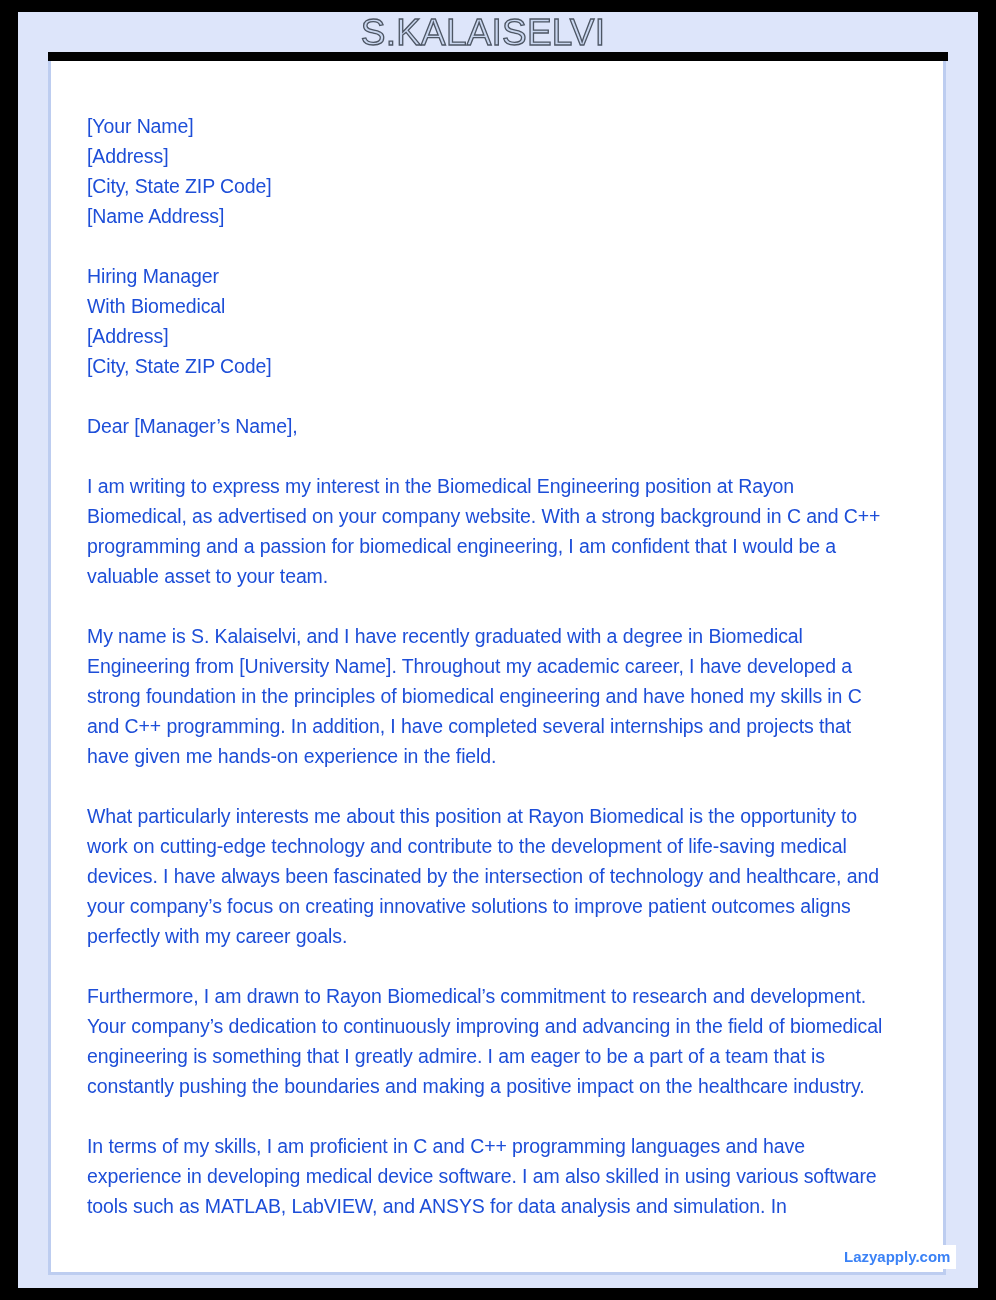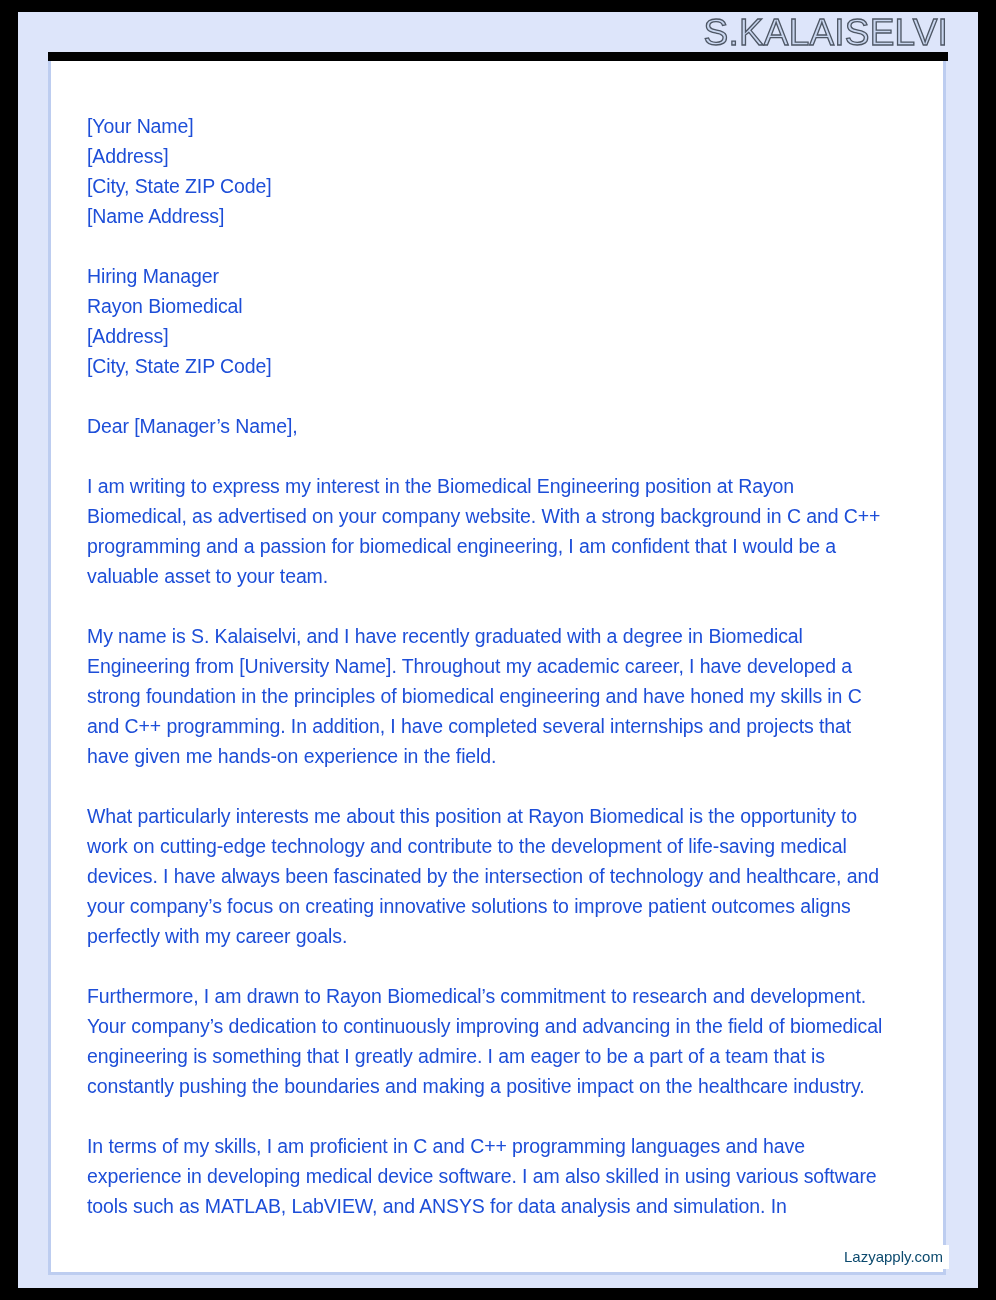--- a/index.html
+++ b/index.html
@@ -34,21 +34,21 @@
     overflow: hidden;
   }
 
   
   #letterhead {
     position: absolute;
     left: 0px;
     top: 0px;
     width: 930px;
     height: 42px;
-    text-align: right;
+    text-align: center;
     white-space: nowrap;
   }
   #letterhead-name {
     display: inline-block;
     font-family: "Liberation Sans", sans-serif;
     font-size: 37px;
     line-height: 42px;
     letter-spacing: 0.2px;
     font-weight: 400;
     color: #c9d6ef;
@@ -112,25 +112,26 @@
   }
 
   
   #watermark {
     position: absolute;
     left: 820px;
     top: 1233px;
     font-family: "Liberation Sans", sans-serif;
     font-size: 15px;
     line-height: 20px;
-    color: #0c4a6e;
+    color: #3b82f6;
     background: #ffffff;
     padding: 2px 6px;
     white-space: nowrap;
     z-index: 5;
+    font-weight: bold;
   }
 </style>
 </head>
 <body>
 
 <div id="page-frame">
   <div id="page-surface">
 
     <div id="letterhead">
       <span id="letterhead-name">S.KALAISELVI</span>
@@ -144,21 +145,21 @@
 
       <div class="blk">
         <span class="ln">[Your Name]</span>
         <span class="ln">[Address]</span>
         <span class="ln">[City, State ZIP Code]</span>
         <span class="ln">[Name Address]</span>
       </div>
 
       <div class="blk">
         <span class="ln">Hiring Manager</span>
-        <span class="ln">Rayon Biomedical</span>
+        <span class="ln">With Biomedical</span>
         <span class="ln">[Address]</span>
         <span class="ln">[City, State ZIP Code]</span>
       </div>
 
       <p class="para">Dear [Manager’s Name],</p>
 
       <p class="para">I am writing to express my interest in the Biomedical Engineering position at Rayon Biomedical, as advertised on your company website. With a strong background in C and C++ programming and a passion for biomedical engineering, I am confident that I would be a valuable asset to your team.</p>
       <p class="para">My name is S. Kalaiselvi, and I have recently graduated with a degree in Biomedical Engineering from [University Name]. Throughout my academic career, I have developed a strong foundation in the principles of biomedical engineering and have honed my skills in C and C++ programming. In addition, I have completed several internships and projects that have given me hands-on experience in the field.</p>
       <p class="para">What particularly interests me about this position at Rayon Biomedical is the opportunity to work on cutting-edge technology and contribute to the development of life-saving medical devices. I have always been fascinated by the intersection of technology and healthcare, and your company’s focus on creating innovative solutions to improve patient outcomes aligns perfectly with my career goals.</p>
       <p class="para">Furthermore, I am drawn to Rayon Biomedical’s commitment to research and development. Your company’s dedication to continuously improving and advancing in the field of biomedical engineering is something that I greatly admire. I am eager to be a part of a team that is constantly pushing the boundaries and making a positive impact on the healthcare industry.</p>

